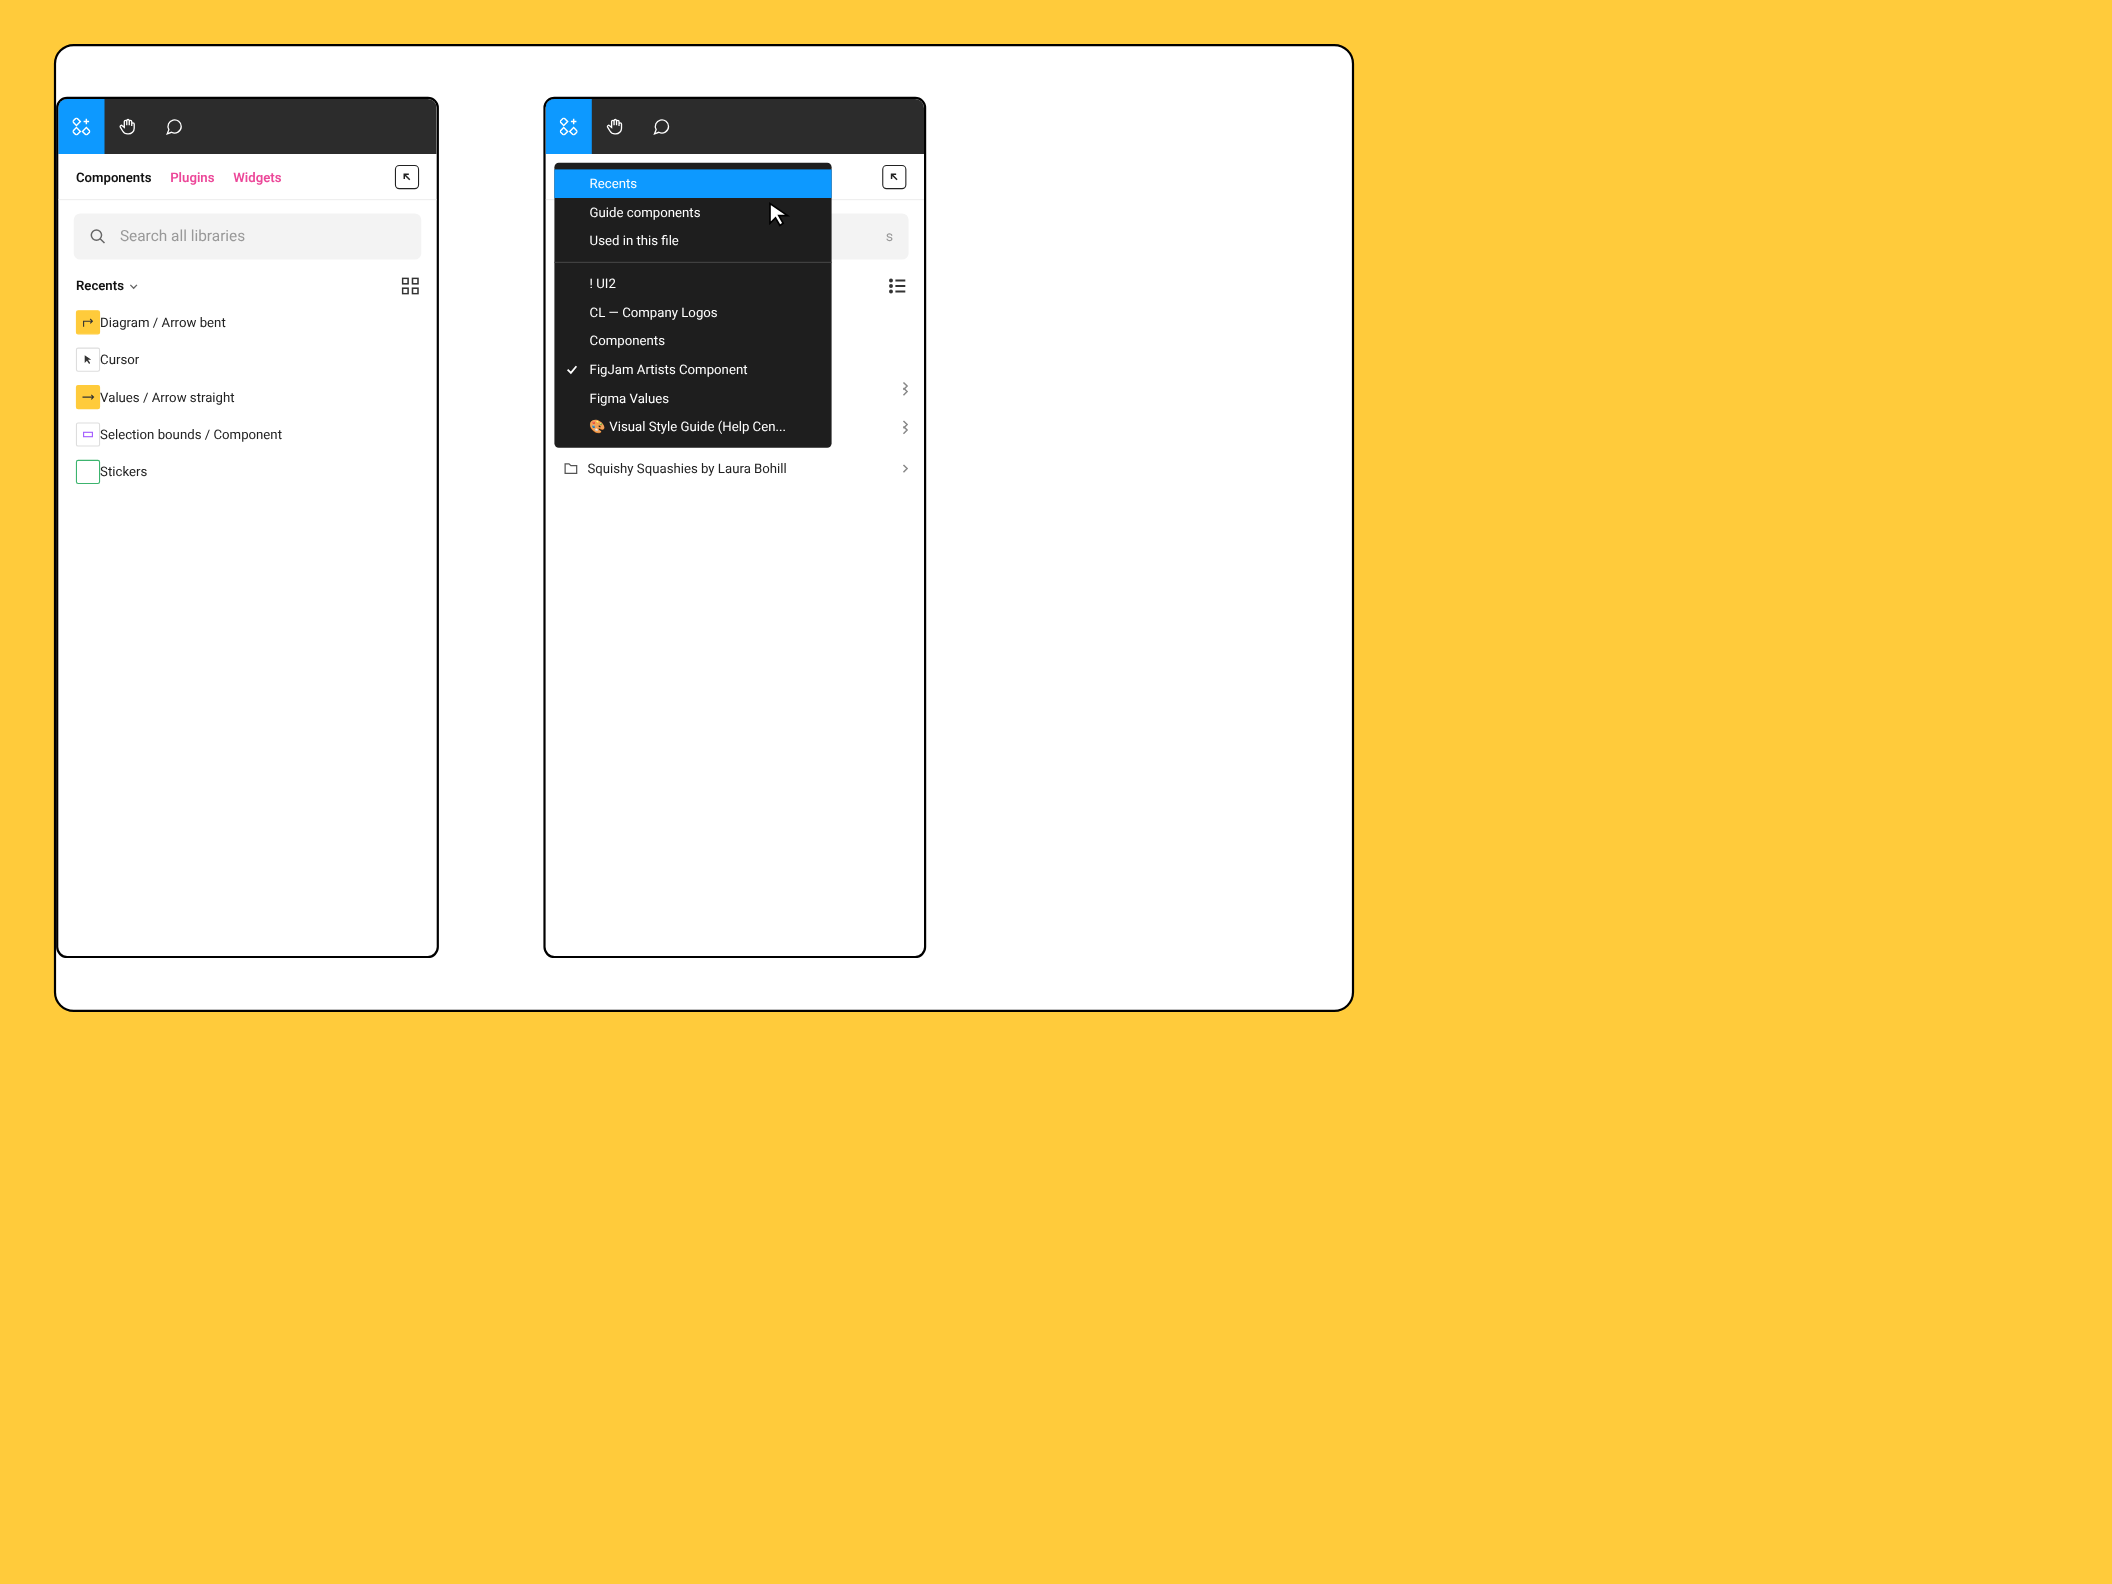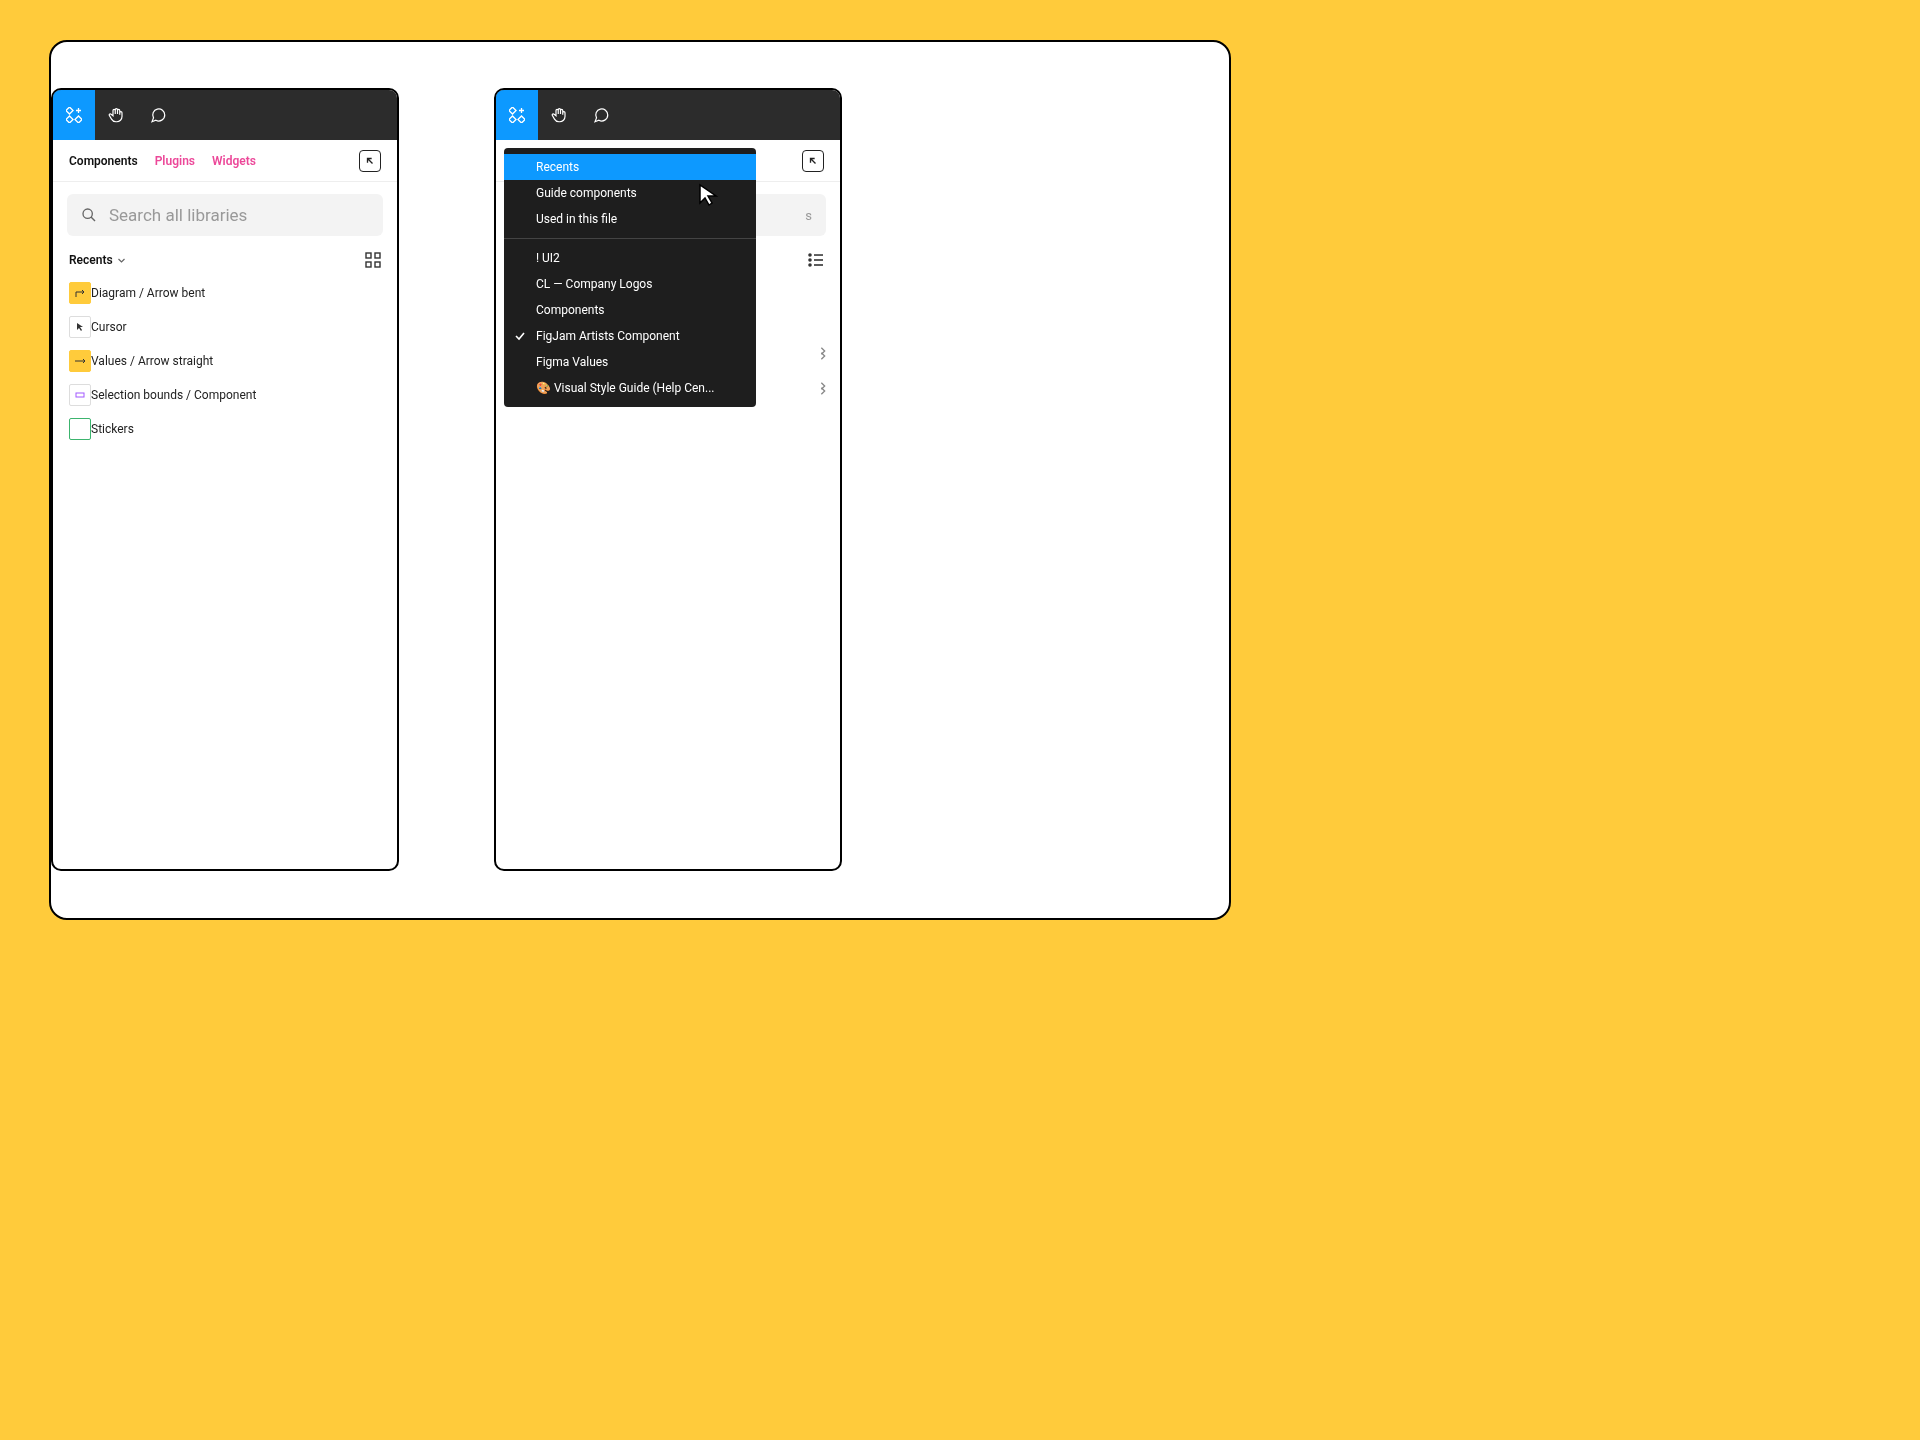--- a/index.html
+++ b/index.html
@@ -91,21 +91,21 @@
       height: 42px;
       display: flex;
       align-items: center;
       padding: 0 14px;
       gap: 12px;
     }
     .search-input {
       border: none;
       background: transparent;
       outline: none;
-      font-size: 17px;
+      font-size: 14px;
       flex: 1;
       color: #222;
     }
     .search-input::placeholder { color: #999; }
     .section-header {
       display: flex;
       align-items: center;
       justify-content: space-between;
       padding: 10px 16px 6px 16px;
     }
@@ -357,20 +357,29 @@
       </div>
       <div class="file-item">
         <svg width="14" height="14" viewBox="0 0 16 16" fill="none" stroke="#555" stroke-width="1.3">
             <path d="M2 3h4l2 2h6v8H2z"></path>
           </svg>
         <span>Gnarly by Diana Traykov</span>
         <svg class="file-arrow" width="10" height="10" viewBox="0 0 12 12">
             <path d="M4 2 L8 6 L4 10" fill="none" stroke="#888" stroke-width="1.6"></path>
           </svg>
       </div>
+      <div class="file-item">
+        <svg width="14" height="14" viewBox="0 0 16 16" fill="none" stroke="#555" stroke-width="1.3">
+            <path d="M2 3h4l2 2h6v8H2z"></path>
+          </svg>
+        <span>Squishy Squashies by Laura Bohill</span>
+        <svg class="file-arrow" width="10" height="10" viewBox="0 0 12 12">
+            <path d="M4 2 L8 6 L4 10" fill="none" stroke="#888" stroke-width="1.6"></path>
+          </svg>
+      </div>
 
       <div class="file-item" style="position:absolute;top:256px;right:12px;height:auto">
         <svg class="file-arrow" width="10" height="10" viewBox="0 0 12 12">
             <path d="M4 2 L8 6 L4 10" fill="none" stroke="#888" stroke-width="1.6"></path>
           </svg>
       </div>
       <div class="file-item" style="position:absolute;top:291px;right:12px;height:auto">
         <svg class="file-arrow" width="10" height="10" viewBox="0 0 12 12">
             <path d="M4 2 L8 6 L4 10" fill="none" stroke="#888" stroke-width="1.6"></path>
           </svg>

